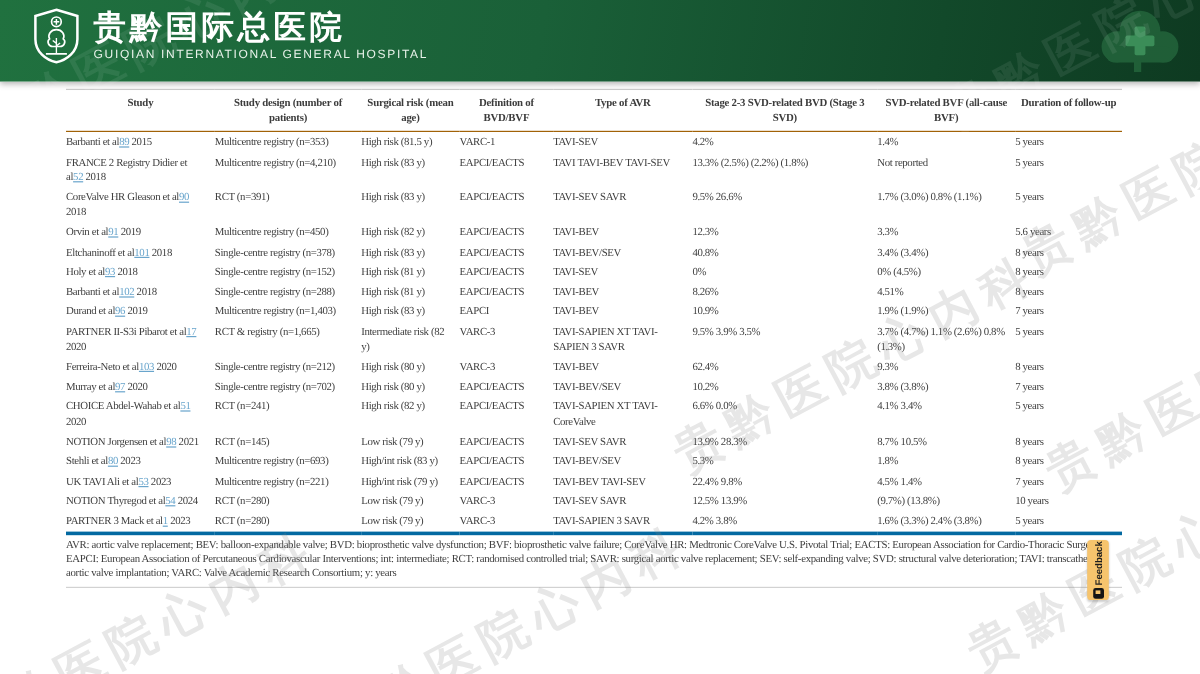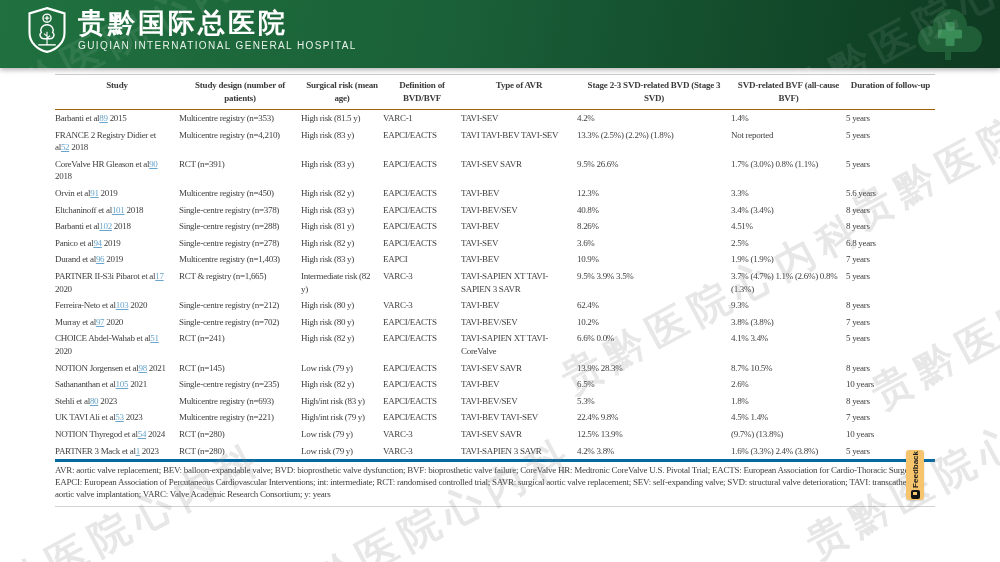--- a/index.html
+++ b/index.html
@@ -166,38 +166,38 @@
           <td>Eltchaninoff et al<span class="ref-link">101</span> 2018</td>
           <td>Single-centre registry (n=378)</td>
           <td>High risk (83 y)</td>
           <td>EAPCI/EACTS</td>
           <td>TAVI-BEV/SEV</td>
           <td>40.8%</td>
           <td>3.4% (3.4%)</td>
           <td>8 years</td>
         </tr>
         <tr>
+          <td>Holy et al<span class="ref-link">93</span> 2018</td>
+          <td>Single-centre registry (n=152)</td>
+          <td>High risk (81 y)</td>
+          <td>EAPCI/EACTS</td>
+          <td>TAVI-SEV</td>
+          <td>0%</td>
+          <td>0% (4.5%)</td>
+          <td>8 years</td>
+        </tr>
+        <tr>
           <td>Barbanti et al<span class="ref-link">102</span> 2018</td>
           <td>Single-centre registry (n=288)</td>
           <td>High risk (81 y)</td>
           <td>EAPCI/EACTS</td>
           <td>TAVI-BEV</td>
           <td>8.26%</td>
           <td>4.51%</td>
           <td>8 years</td>
-        </tr>
-        <tr>
-          <td>Panico et al<span class="ref-link">94</span> 2019</td>
-          <td>Single-centre registry (n=278)</td>
-          <td>High risk (82 y)</td>
-          <td>EAPCI/EACTS</td>
-          <td>TAVI-SEV</td>
-          <td>3.6%</td>
-          <td>2.5%</td>
-          <td>6.8 years</td>
         </tr>
         <tr>
           <td>Durand et al<span class="ref-link">96</span> 2019</td>
           <td>Multicentre registry (n=1,403)</td>
           <td>High risk (83 y)</td>
           <td>EAPCI</td>
           <td>TAVI-BEV</td>
           <td>10.9%</td>
           <td>1.9% (1.9%)</td>
           <td>7 years</td>
@@ -246,30 +246,20 @@
           <td>NOTION Jorgensen et al<span class="ref-link">98</span> 2021</td>
           <td>RCT (n=145)</td>
           <td>Low risk (79 y)</td>
           <td>EAPCI/EACTS</td>
           <td>TAVI-SEV SAVR</td>
           <td>13.9% 28.3%</td>
           <td>8.7% 10.5%</td>
           <td>8 years</td>
         </tr>
         <tr>
-          <td>Sathananthan et al<span class="ref-link">105</span> 2021</td>
-          <td>Single-centre registry (n=235)</td>
-          <td>High risk (82 y)</td>
-          <td>EAPCI/EACTS</td>
-          <td>TAVI-BEV</td>
-          <td>6.5%</td>
-          <td>2.6%</td>
-          <td>10 years</td>
-        </tr>
-        <tr>
           <td>Stehli et al<span class="ref-link">80</span> 2023</td>
           <td>Multicentre registry (n=693)</td>
           <td>High/int risk (83 y)</td>
           <td>EAPCI/EACTS</td>
           <td>TAVI-BEV/SEV</td>
           <td>5.3%</td>
           <td>1.8%</td>
           <td>8 years</td>
         </tr>
         <tr>

